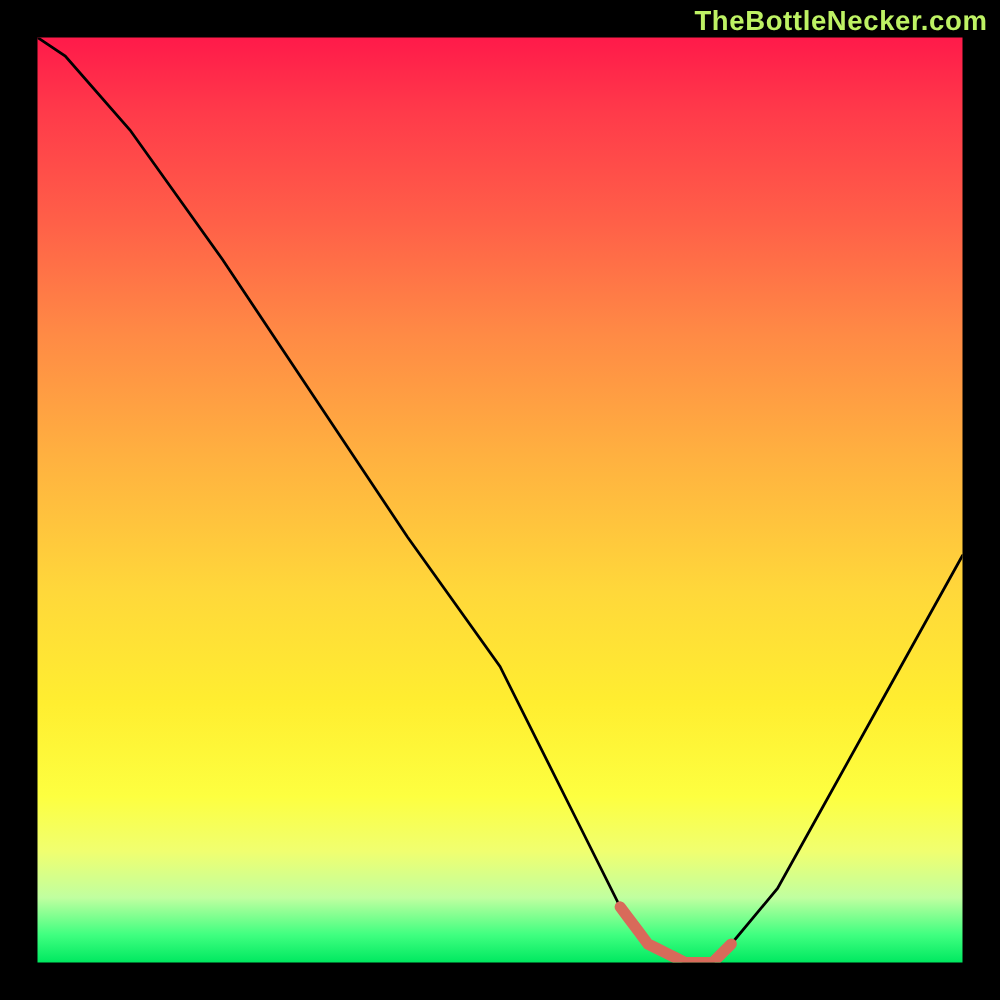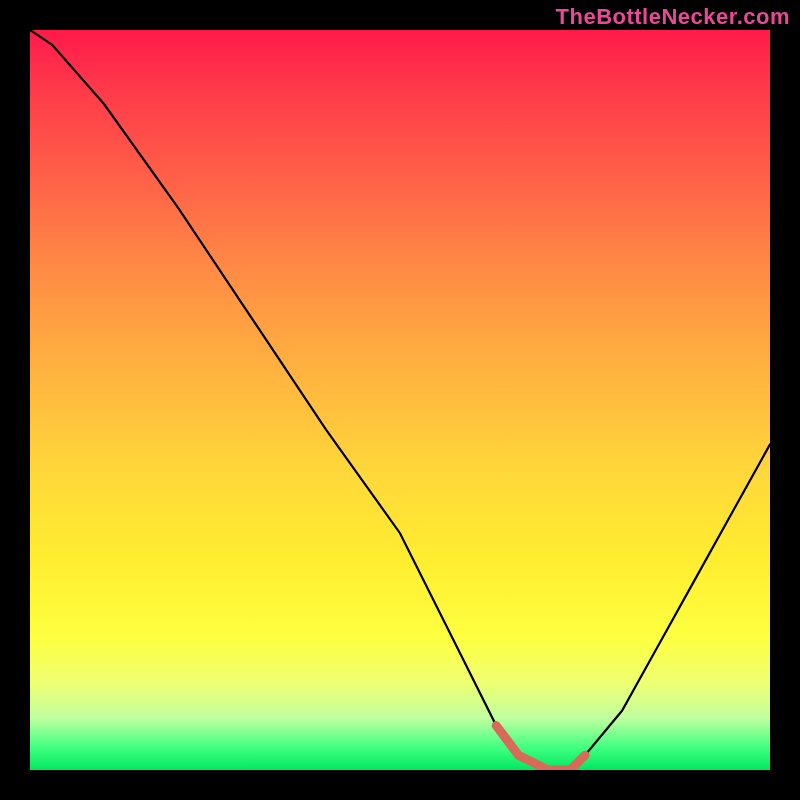--- a/index.html
+++ b/index.html
@@ -8,21 +8,21 @@
     height: 800px;
     background: #000;
     font-family: Arial, sans-serif;
     position: relative;
     overflow: hidden;
   }
   .attribution {
     position: absolute;
     top: 4px;
     right: 10px;
-    color: #ec4899;
+    color: #bef264;
     font-size: 22px;
     font-weight: bold;
     letter-spacing: 0.5px;
     z-index: 10;
   }
   .plot-area {
     position: absolute;
     left: 30px;
     top: 30px;
     width: 740px;

